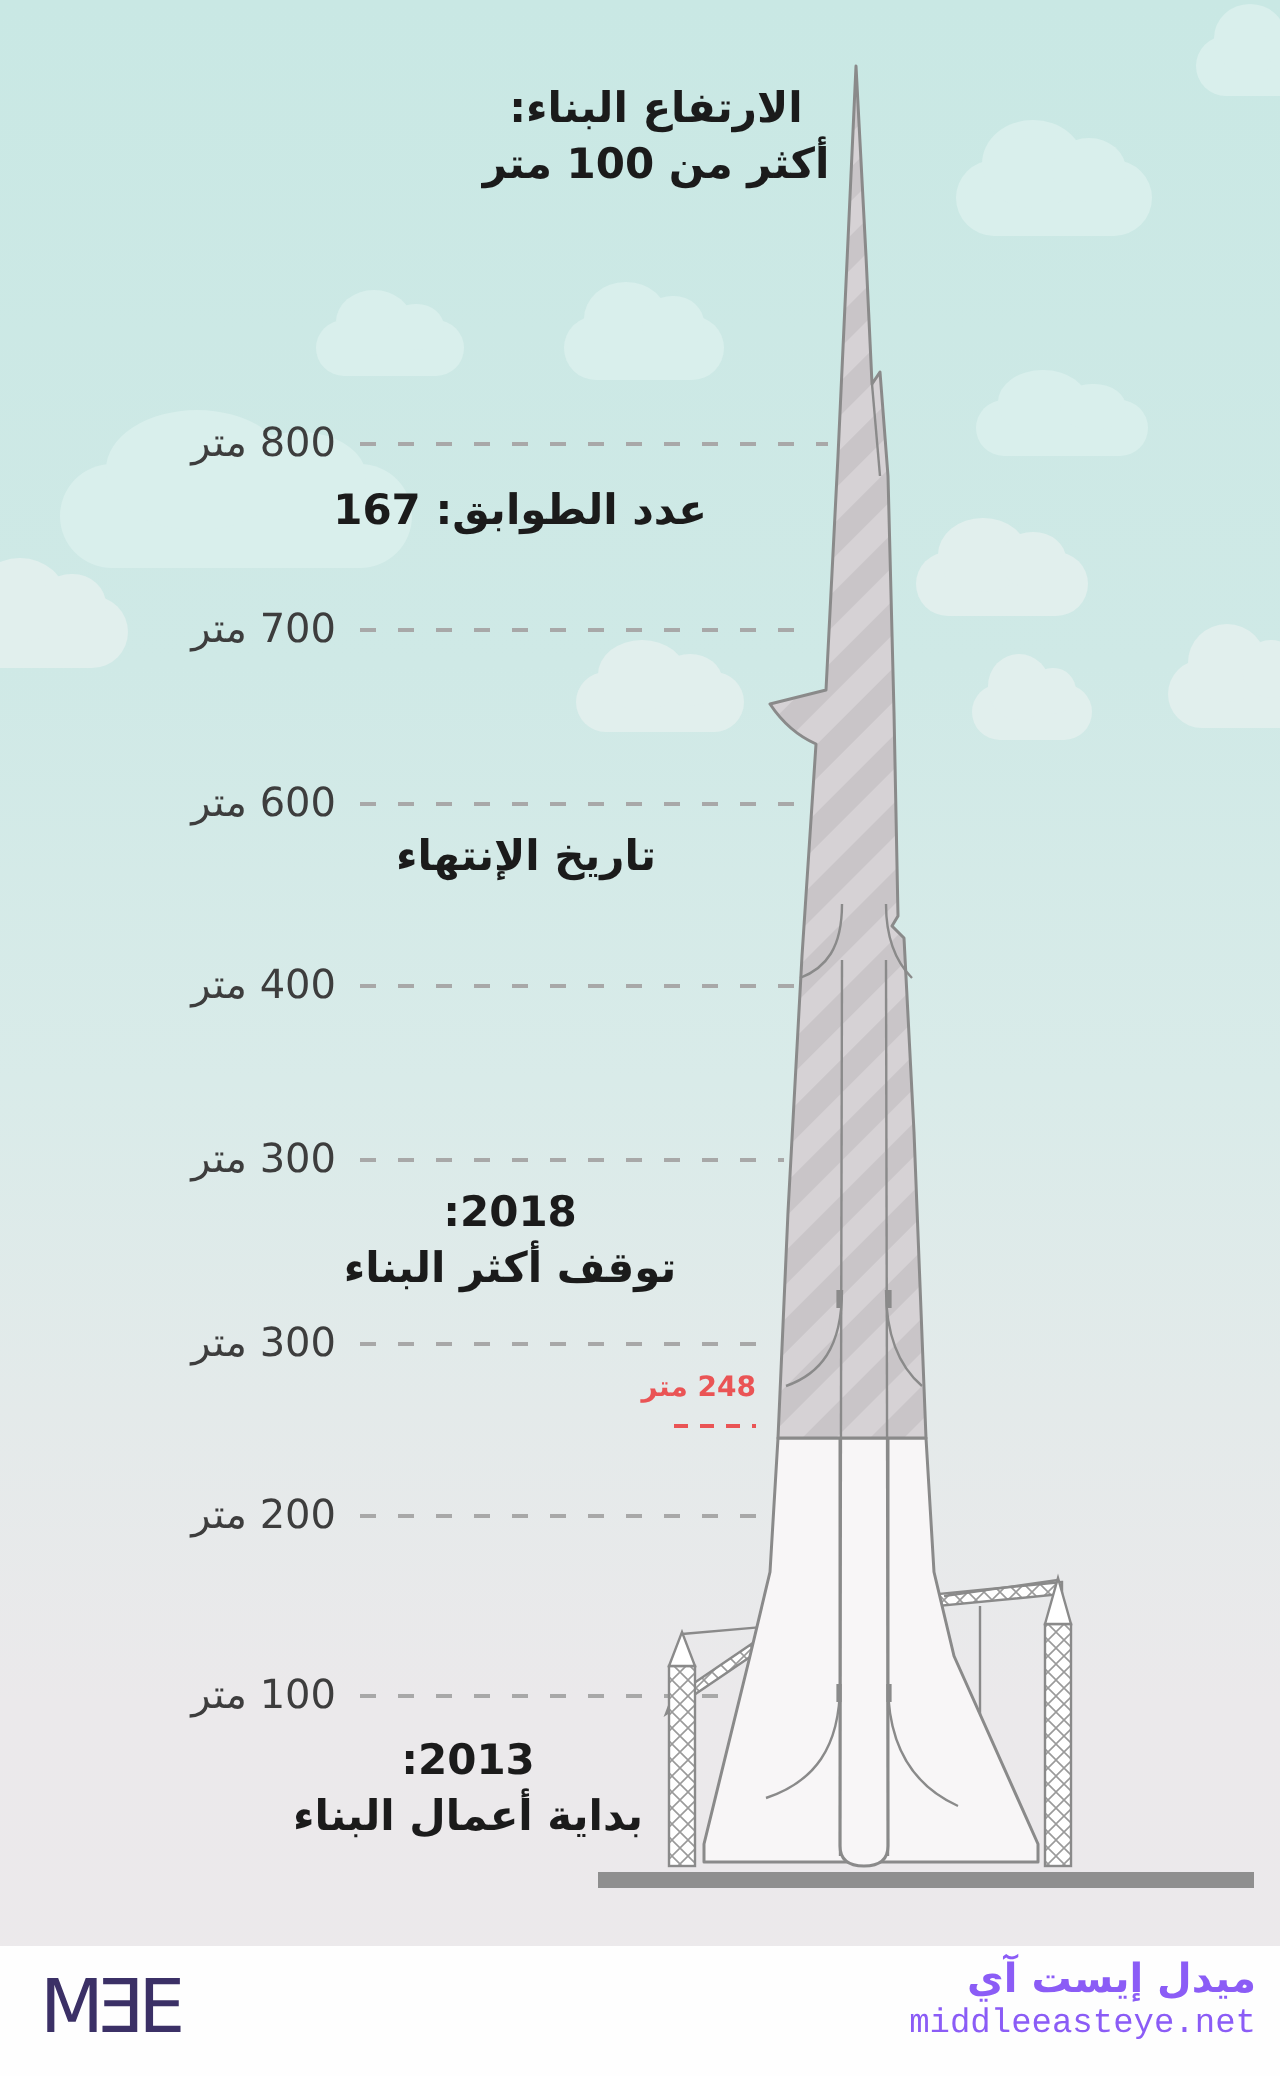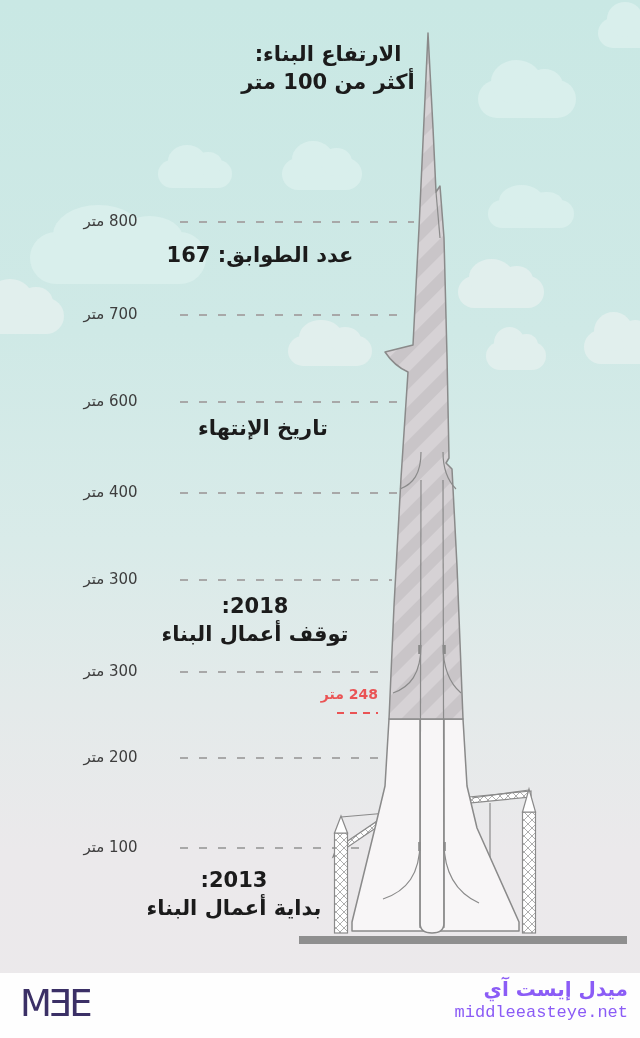--- a/index.html
+++ b/index.html
@@ -11,22 +11,22 @@
       #e4eaea 68%, #ebe9eb 82%, #ece9eb 100%);
   }
   
   .cloud{position:absolute;border-radius:999px;}
   .cloud::before,.cloud::after{content:"";position:absolute;background:inherit;border-radius:50%;}
   .cloud::before{width:52%;height:115%;left:13%;top:-52%;}
   .cloud::after{width:38%;height:85%;right:13%;top:-30%;}
   .c-top{background:#d9efec;}
   .c-mid{background:#e1efed;}
   
-  .mlabel{position:absolute;left:53px;width:115px;text-align:center;direction:rtl;
-    font-size:15px;color:#3d3d3d;line-height:28px;}
+  .mlabel{position:absolute;left:53px;width:115px;text-align:right;direction:rtl;
+    font-size:20px;color:#3d3d3d;line-height:28px;}
   .mline{position:absolute;left:180px;height:2px;
     background:repeating-linear-gradient(90deg,#a8a8a8 0 8px,rgba(0,0,0,0) 8px 19px);}
   
   .ann{position:absolute;direction:rtl;text-align:center;font-weight:bold;
     color:#1b1b1b;font-size:21px;line-height:28px;width:300px;}
   .red-label{position:absolute;left:260px;top:686px;width:118px;text-align:right;
     direction:rtl;color:#ea5455;font-size:14px;font-weight:bold;}
   .red-line{position:absolute;left:337px;top:712px;width:41px;height:2px;
     background:repeating-linear-gradient(90deg,#ea5455 0 7px,rgba(0,0,0,0) 7px 13px);}
   .tower-svg{position:absolute;left:0;top:0;}
@@ -150,21 +150,21 @@
   <div class="ann" style="left:110px;top:241px;">
     <div>عدد الطوابق: 167</div>
   </div>
 
   <div class="ann" style="left:113px;top:414px;">
     <div>تاريخ الإنتهاء</div>
   </div>
 
   <div class="ann" style="left:105px;top:592px;">
     <div>2018:</div>
-    <div>توقف أعمال البناء</div>
+    <div>توقف أكثر البناء</div>
   </div>
 
   <div class="red-label">248 متر</div>
   <div class="red-line"></div>
 
   <div class="ann" style="left:84px;top:866px;">
     <div>2013:</div>
     <div>بداية أعمال البناء</div>
   </div>
 

